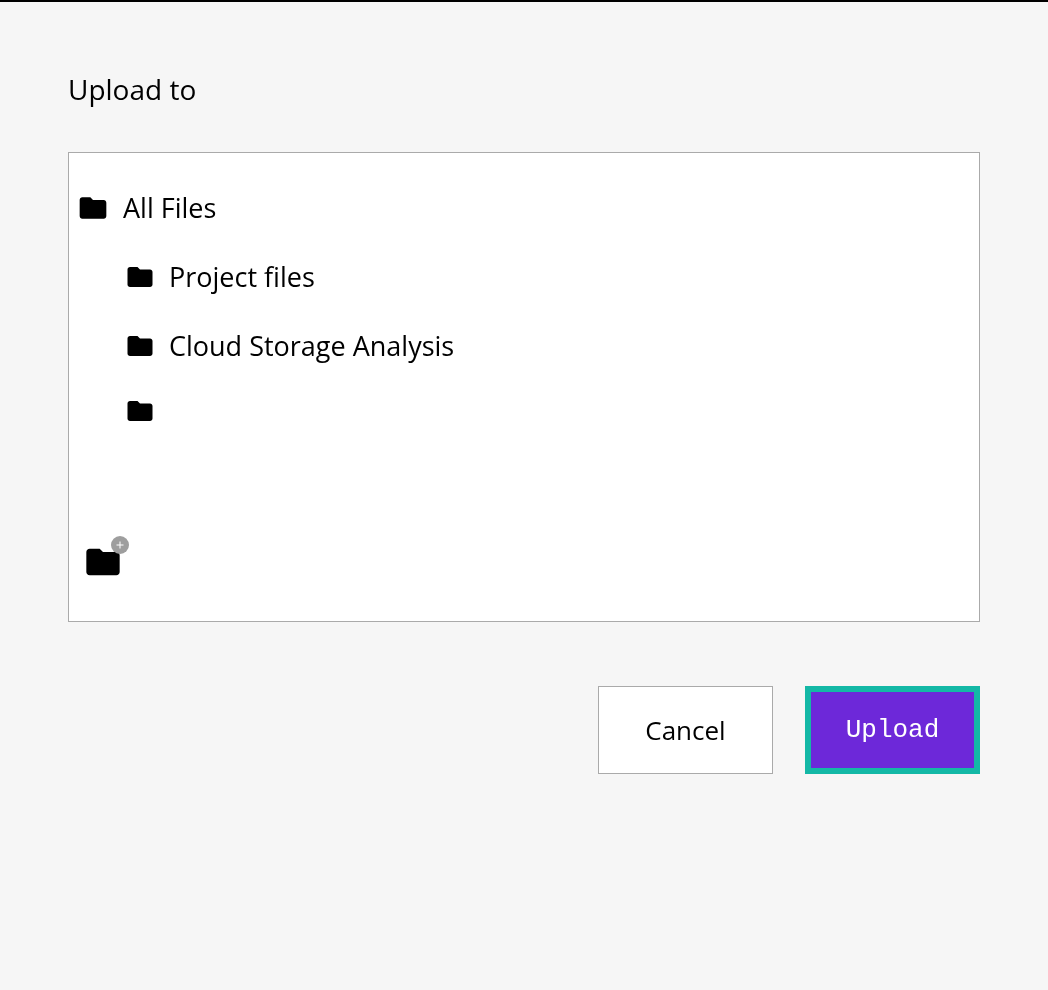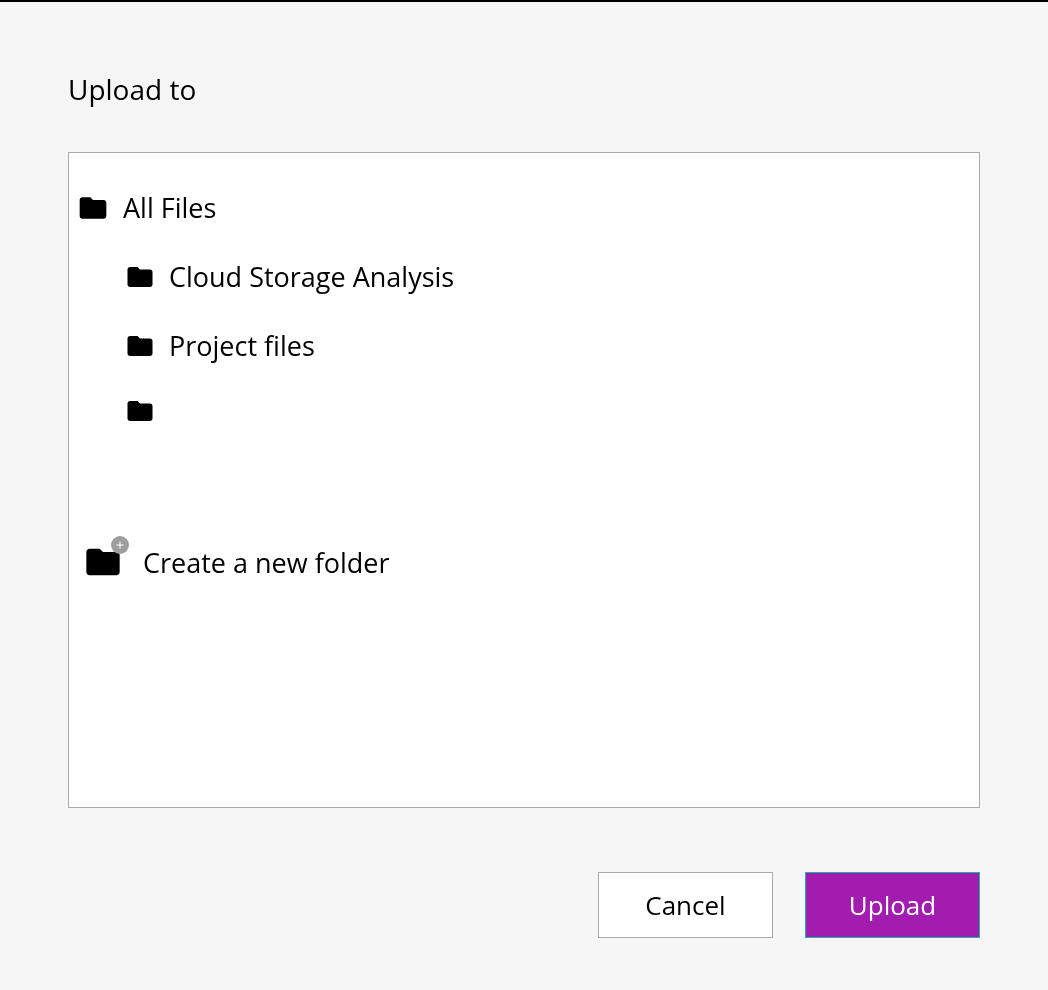--- a/index.html
+++ b/index.html
@@ -16,21 +16,21 @@
       padding: 68px 68px 0 68px;
     }
     .title {
       font-size: 28px;
       font-weight: 400;
       color: #000;
       margin-bottom: 44px;
     }
     .folder-panel {
       width: 912px;
-      height: 656px;
+      height: 470px;
       border: 1px solid #aaa;
       background: #fff;
       padding: 30px 8px 0 8px;
       position: relative;
     }
     .tree {
       list-style: none;
     }
     .tree-item {
       display: flex;
@@ -105,84 +105,84 @@
       fill: #fff;
     }
     .button-row {
       display: flex;
       justify-content: flex-end;
       gap: 32px;
       margin-top: 64px;
       width: 912px;
     }
     .btn {
-      height: 66px;
+      height: 88px;
       min-width: 175px;
       font-size: 26px;
       padding: 0 34px;
       cursor: pointer;
       font-family: inherit;
       display: inline-flex;
       align-items: center;
       justify-content: center;
     }
     .btn-cancel {
       background: #fff;
       border: 1px solid #aaa;
       color: #000;
     }
     .btn-upload {
-      background: #a21caf;
-      border: 1px solid #14b8a6;
+      background: #6d28d9;
+      border: 6px solid #14b8a6;
       color: #fff;
+      font-family: Liberation Mono, monospace;
     }
   </style>
 </head>
 <body>
 
 <h1 class="title">Upload to</h1>
 
 <div class="folder-panel">
   <ul class="tree">
     <li class="tree-item root">
       <svg class="folder-svg" viewBox="0 0 24 24">
         <path d="M10 4H4c-1.1 0-2 .9-2 2v12c0 1.1.9 2 2 2h16c1.1 0 2-.9 2-2V8c0-1.1-.9-2-2-2h-8l-2-2z"></path>
       </svg>
       <span class="label">All Files</span>
     </li>
     <li class="tree-item child">
       <svg class="folder-svg small" viewBox="0 0 24 24">
         <path d="M10 4H4c-1.1 0-2 .9-2 2v12c0 1.1.9 2 2 2h16c1.1 0 2-.9 2-2V8c0-1.1-.9-2-2-2h-8l-2-2z"></path>
       </svg>
-      <span class="label">Cloud Storage Analysis</span>
+      <span class="label">Project files</span>
     </li>
     <li class="tree-item child">
       <svg class="folder-svg small" viewBox="0 0 24 24">
         <path d="M10 4H4c-1.1 0-2 .9-2 2v12c0 1.1.9 2 2 2h16c1.1 0 2-.9 2-2V8c0-1.1-.9-2-2-2h-8l-2-2z"></path>
       </svg>
-      <span class="label">Project files</span>
+      <span class="label">Cloud Storage Analysis</span>
     </li>
     <li class="tree-item child">
       <svg class="folder-svg small" viewBox="0 0 24 24">
         <path d="M10 4H4c-1.1 0-2 .9-2 2v12c0 1.1.9 2 2 2h16c1.1 0 2-.9 2-2V8c0-1.1-.9-2-2-2h-8l-2-2z"></path>
       </svg>
     </li>
   </ul>
 
   <div class="create-folder">
     <span class="folder-plus-wrap">
       <svg class="folder-svg" viewBox="0 0 24 24">
         <path d="M10 4H4c-1.1 0-2 .9-2 2v12c0 1.1.9 2 2 2h16c1.1 0 2-.9 2-2V8c0-1.1-.9-2-2-2h-8l-2-2z"></path>
       </svg>
       <span class="plus-badge">
         <svg viewBox="0 0 24 24">
             <path d="M19 13h-6v6h-2v-6H5v-2h6V5h2v6h6v2z"></path>
           </svg>
       </span>
     </span>
-    <span class="label">Create a new folder</span>
   </div>
 </div>
 
 <div class="button-row">
   <button class="btn btn-cancel">Cancel</button>
   <button class="btn btn-upload">Upload</button>
 </div>
 
 </body></html>

